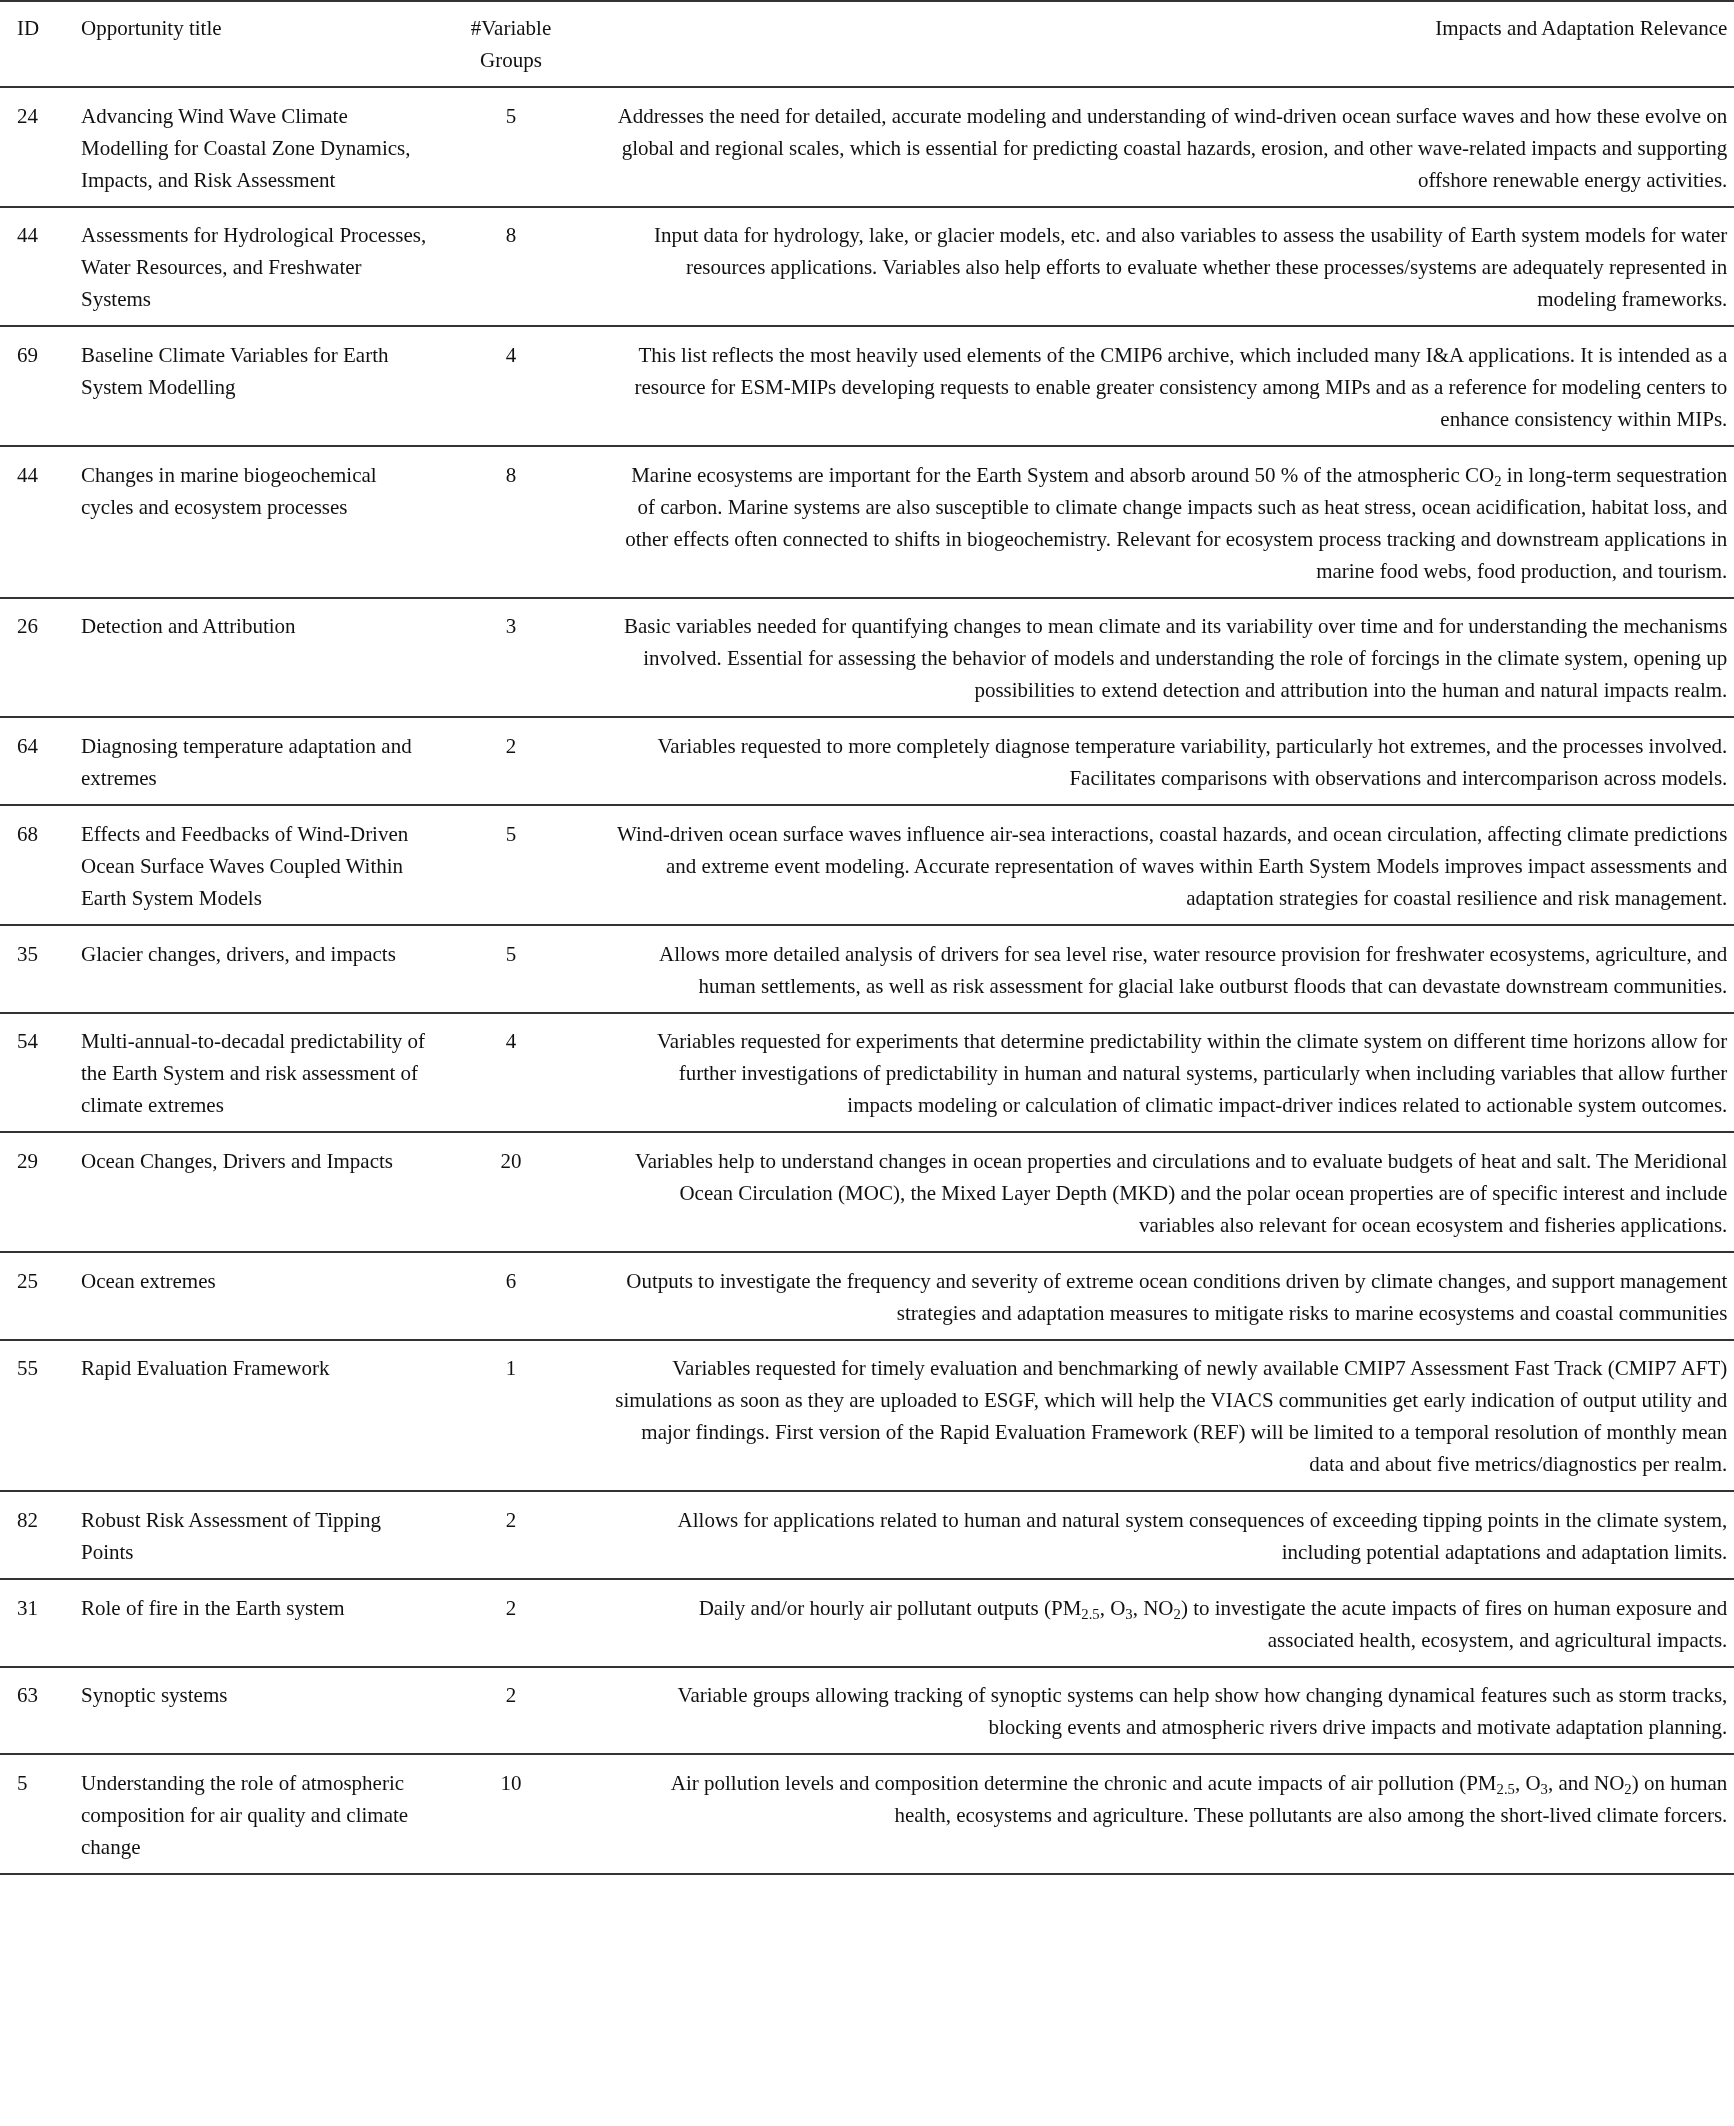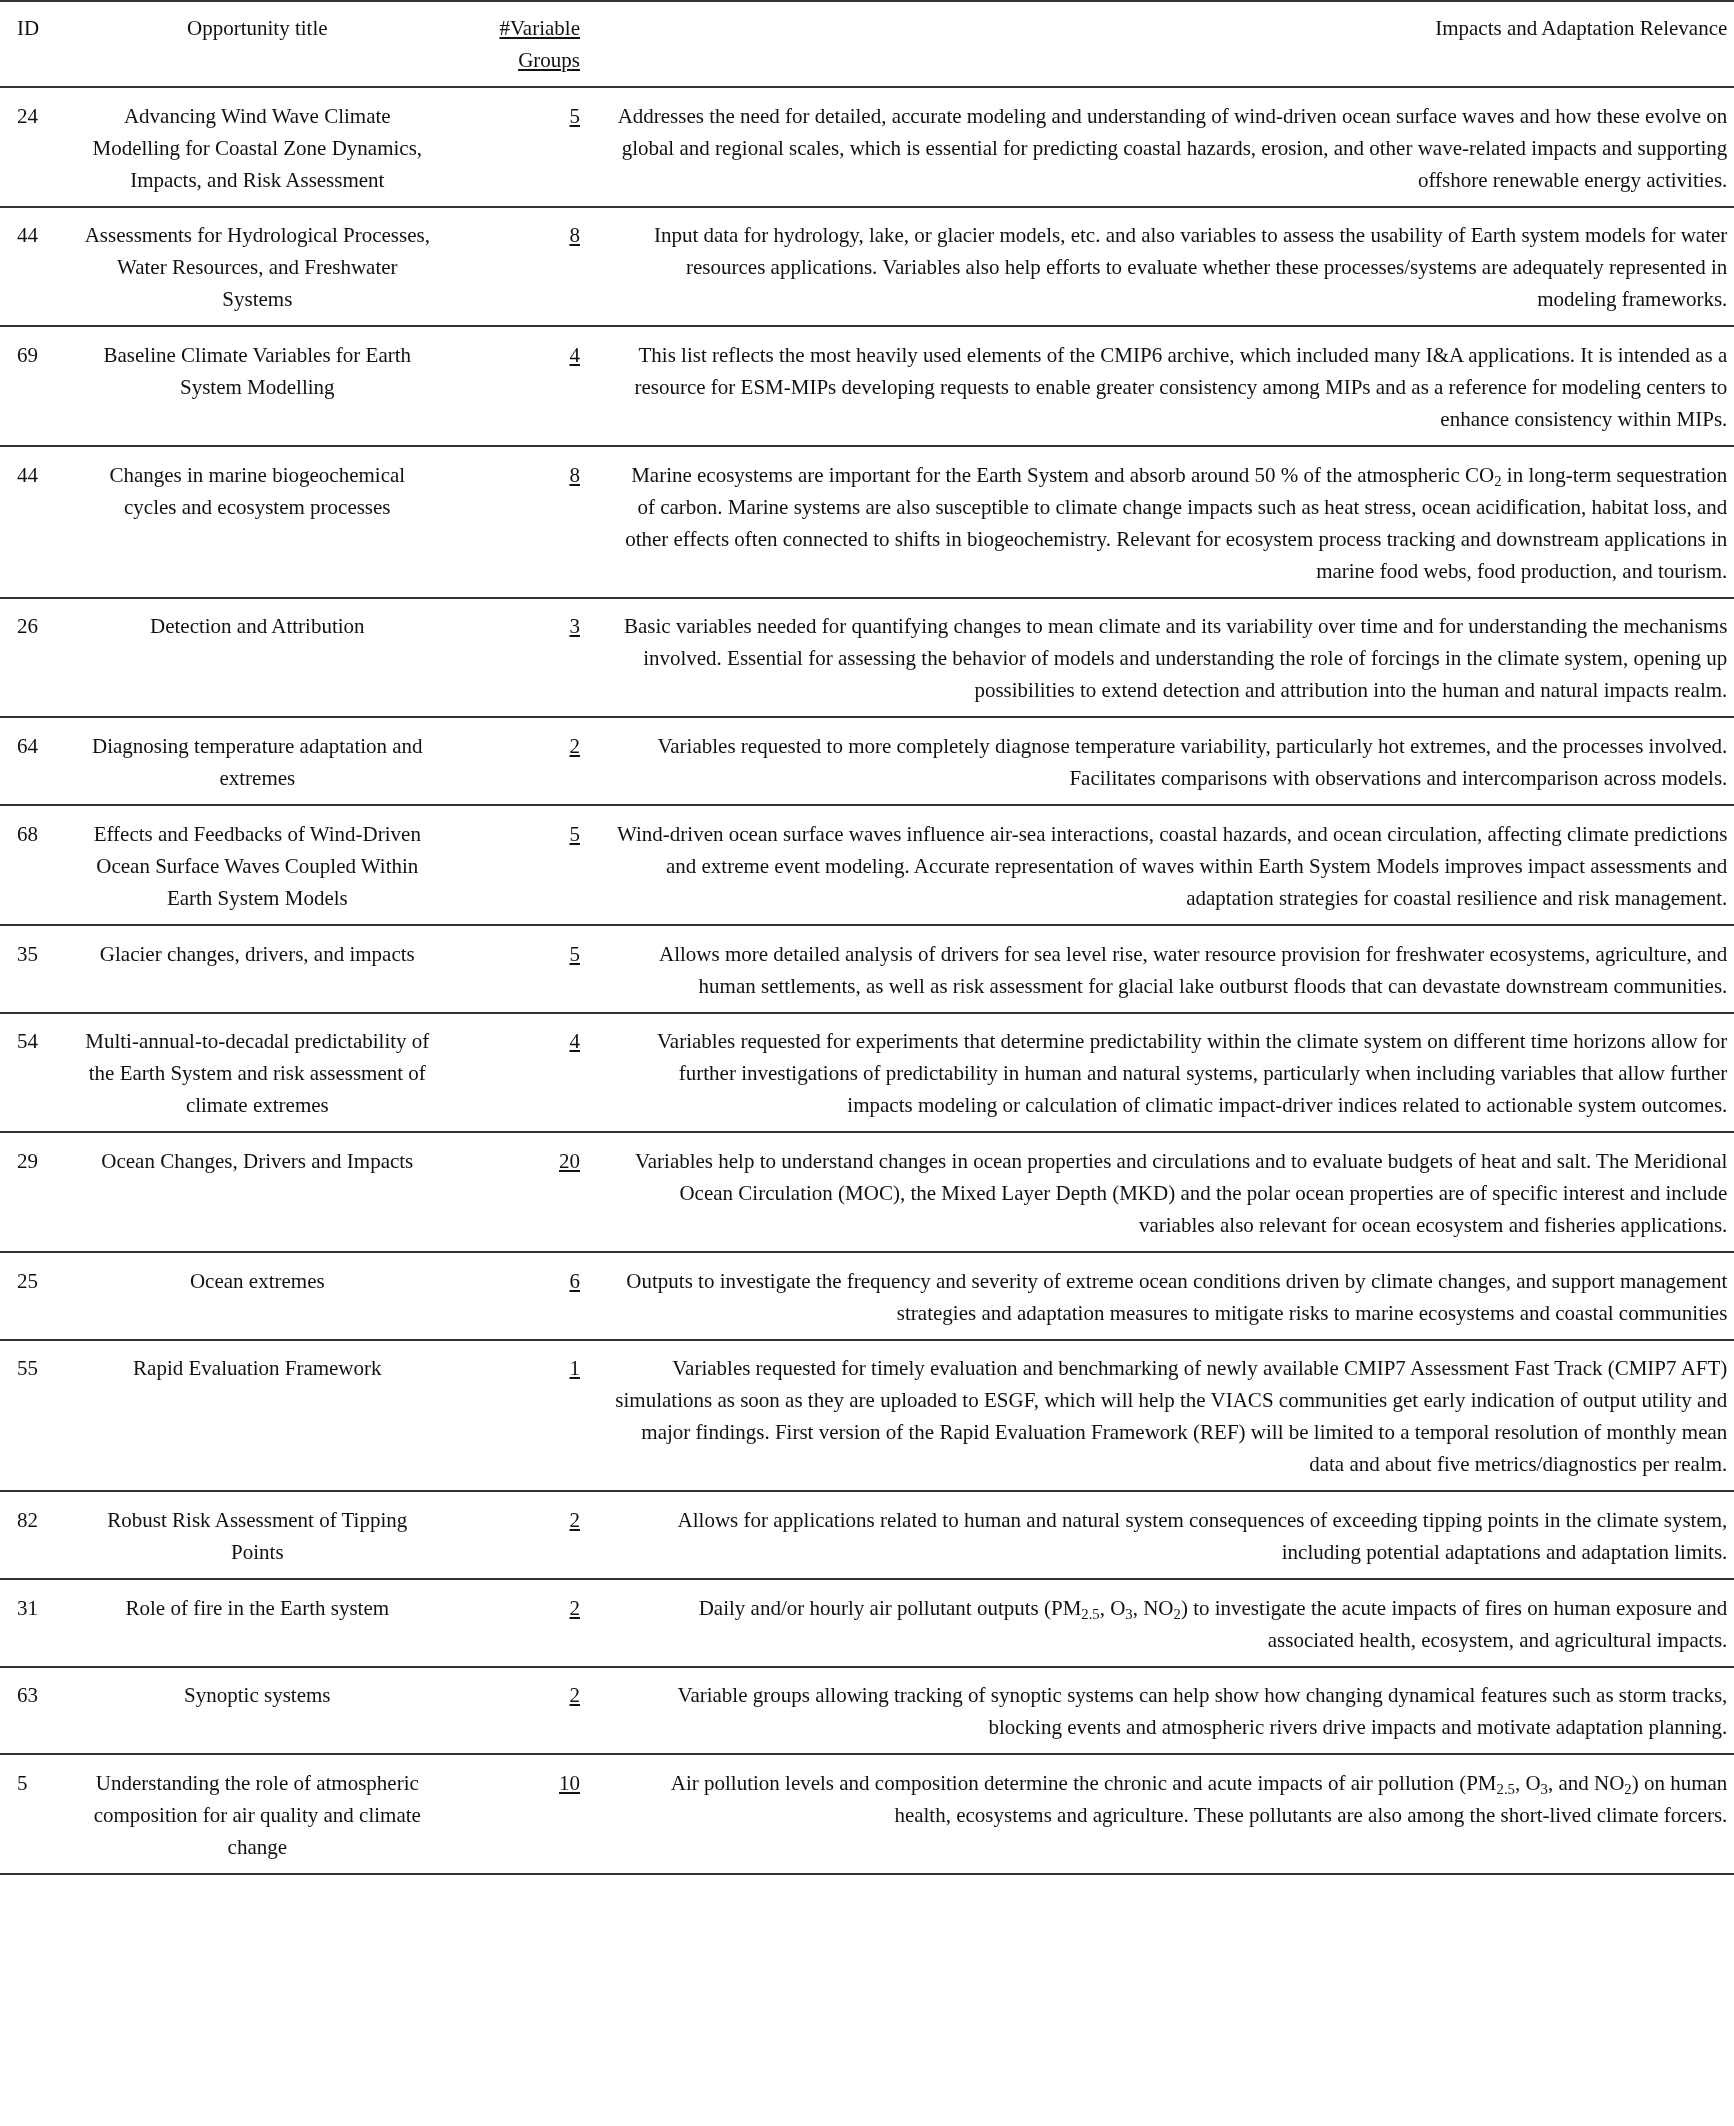--- a/index.html
+++ b/index.html
@@ -25,22 +25,22 @@
     tbody tr { border-bottom: 2.1px solid #333333; }
     tbody tr:last-child { border-bottom: 2.5px solid #333333; }
     th, td {
       vertical-align: top;
       padding: 11.7px 0 10px 0;
       font-weight: normal;
       text-align: left;
     }
     th { padding-top: 10px; padding-bottom: 10px; }
     .c-id { width: 81px; padding-left: 17px; box-sizing: border-box; }
-    .c-title { width: 361px; padding-left: 0; padding-right: 8.4px; box-sizing: border-box; text-align: center; }
-    .c-groups { width: 138px; text-align: right; padding-right: 0; box-sizing: border-box; text-decoration: underline; }
+    .c-title { width: 361px; padding-left: 0; padding-right: 8.4px; box-sizing: border-box; }
+    .c-groups { width: 138px; text-align: center; padding-right: 0; box-sizing: border-box; }
     .c-rel { padding-left: 35px; padding-right: 6.7px; box-sizing: border-box; text-align: right; }
     sub { font-size: 0.7em; line-height: 0; vertical-align: -0.3em; }
   </style>
 </head>
 <body>
 
 <table>
   <thead>
     <tr>
       <th class="c-id">ID</th>

